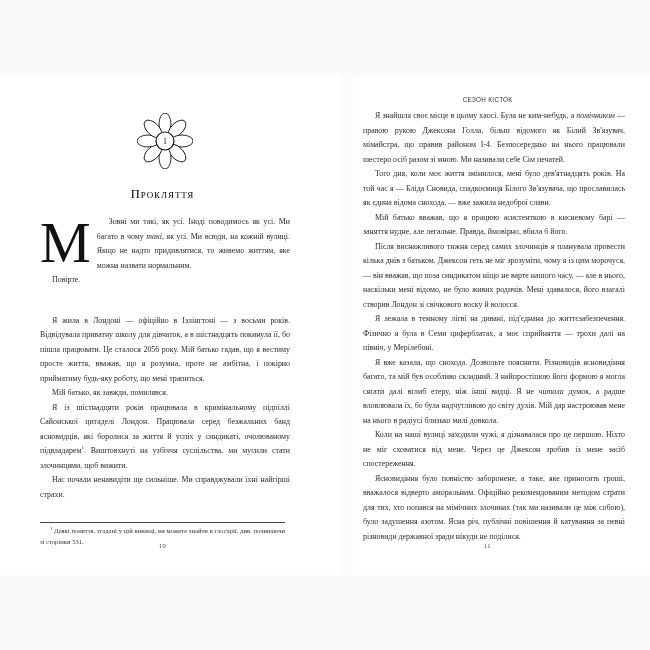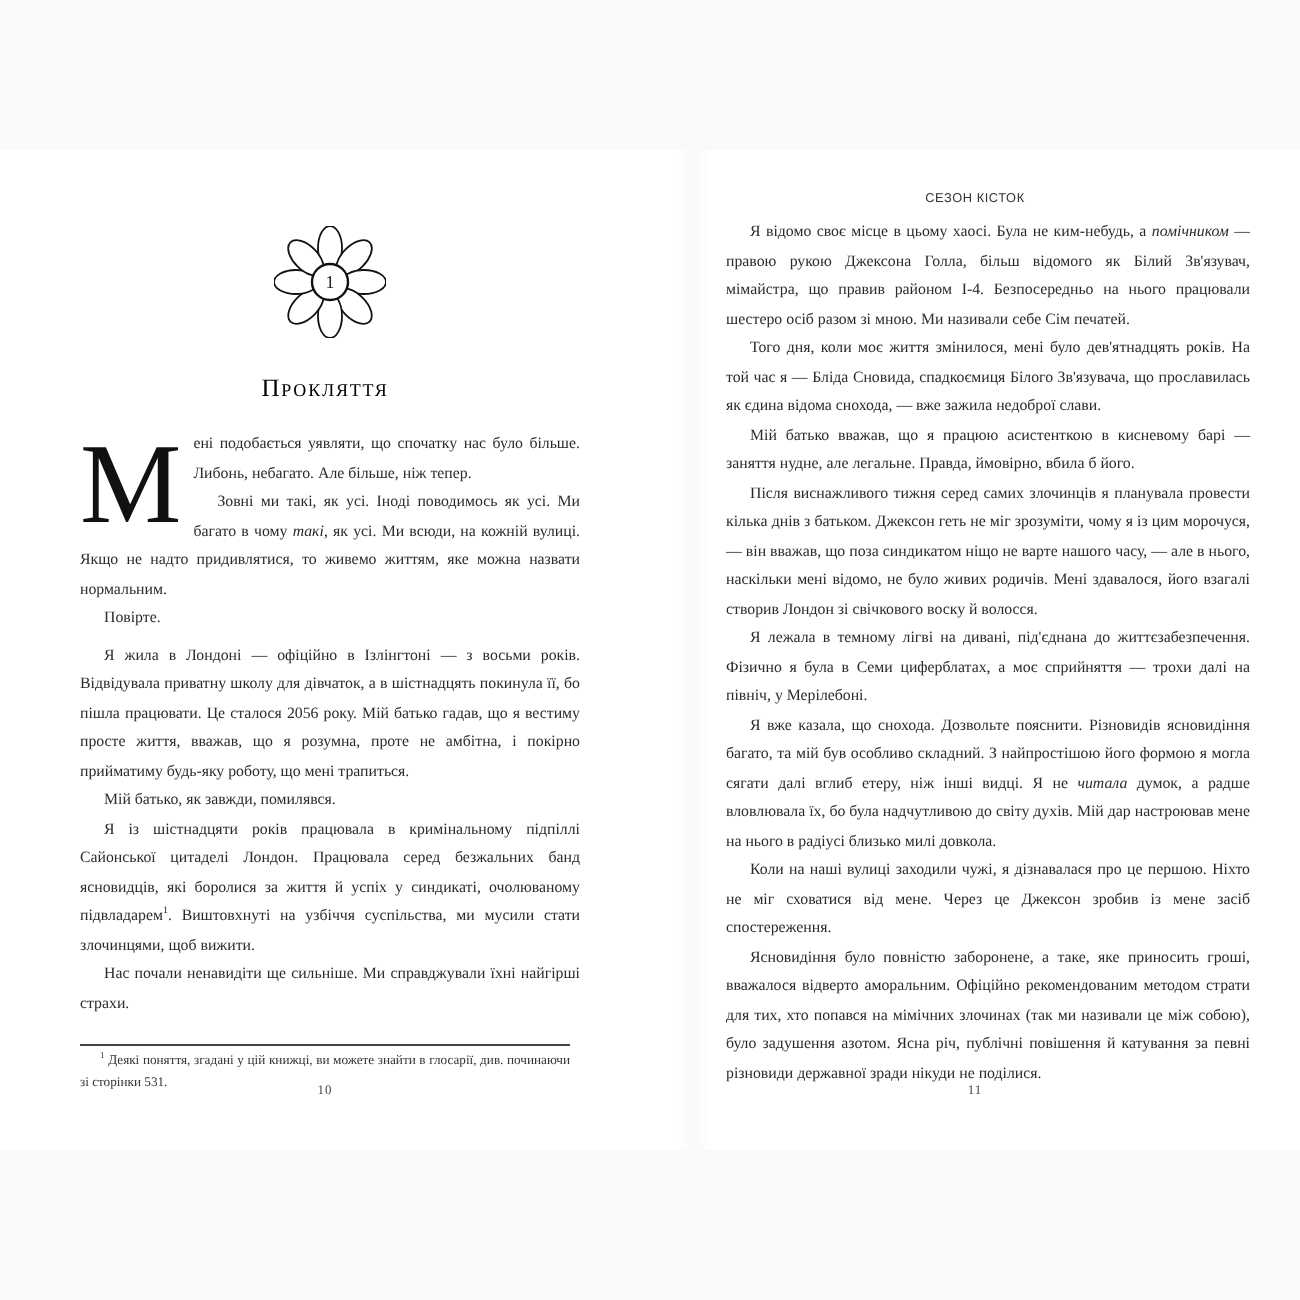--- a/index.html
+++ b/index.html
@@ -83,21 +83,21 @@
     hyphens: manual;
   }
   .page.left .text-block { left: 40px; width: 250px; }
   .page.right .text-block { left: 38px; width: 262px; }
 
   .p {
     margin: 0;
     text-indent: 12px;
   }
   .p.noindent { text-indent: 0; }
-  .p.gap { margin-top: 4px; }
+  .p.gap { margin-top: 26px; }
 
   .dropcap {
     float: left;
     font-size: 57px;
     line-height: 44px;
     height: 44px;
     margin: 2px 6px 0 0;
     padding-top: 4px;
     color: #111;
     font-family: "Liberation Serif", "DejaVu Serif", serif;
@@ -156,40 +156,40 @@
         <ellipse cx="0" cy="-17" rx="6" ry="11" transform="rotate(270)"></ellipse>
         <ellipse cx="0" cy="-17" rx="6" ry="11" transform="rotate(315)"></ellipse>
         <circle cx="0" cy="0" r="9" stroke-width="1.2"></circle>
       </g>
     </svg>
     <div class="ornament-num" style="left:137px;top:38px;position:absolute;">1</div>
 
     <div class="chapter-title">Прокляття</div>
 
     <div class="text-block" style="top:140px;">
-      <p class="p noindent"><span class="dropcap">М</span><span>ені подобається уявляти, що спочатку нас було більше. Либонь, небагато. Але більше, ніж тепер.</span></p>
+      <p class="p noindent"><span class="dropcap">М</span></p>
       <p class="p"><span>Зовні ми такі, як усі. Іноді поводимось як усі. Ми багато в чому </span><em>такі</em><span>, як усі. Ми всюди, на кожній вулиці. Якщо не надто придивлятися, то живемо життям, яке можна назвати нормальним.</span></p>
       <p class="p">Повірте.</p>
       <p class="p gap">Я жила в Лондоні — офіційно в Ізлінгтоні — з восьми років. Відвідувала приватну школу для дівчаток, а в шістнадцять покинула її, бо пішла працювати. Це сталося 2056 року. Мій батько гадав, що я вестиму просте життя, вважав, що я розумна, проте не амбітна, і покірно прийматиму будь-яку роботу, що мені трапиться.</p>
       <p class="p">Мій батько, як завжди, помилявся.</p>
       <p class="p"><span>Я із шістнадцяти років працювала в кримінальному підпіллі Сайонської цитаделі Лондон. Працювала серед безжальних банд ясновидців, які боролися за життя й успіх у синдикаті, очолюваному підвладарем</span><sup>1</sup><span>. Виштовхнуті на узбіччя суспільства, ми мусили стати злочинцями, щоб вижити.</span></p>
       <p class="p">Нас почали ненавидіти ще сильніше. Ми справджували їхні найгірші страхи.</p>
     </div>
 
     <div class="footnote-rule"></div>
     <div class="footnote"><sup>1</sup> <span>Деякі поняття, згадані у цій книжці, ви можете знайти в глосарії, див. починаючи зі сторінки 531.</span></div>
 
     <div class="folio">10</div>
   </div>
 
   <div class="page right">
     <div class="running-head">СЕЗОН КІСТОК</div>
 
     <div class="text-block" style="top:34px;">
-      <p class="p"><span>Я відомо своє місце в цьому хаосі. Була не ким-небудь, а </span><em>помічником</em><span> — правою рукою Джексона Голла, більш відомого як Білий Зв'язувач, мімайстра, що правив районом I-4. Безпосередньо на нього працювали шестеро осіб разом зі мною. Ми називали себе Сім печатей.</span></p>
+      <p class="p"><span>Я знайшла своє місце в цьому хаосі. Була не ким-небудь, а </span><em>помічником</em><span> — правою рукою Джексона Голла, більш відомого як Білий Зв'язувач, мімайстра, що правив районом I-4. Безпосередньо на нього працювали шестеро осіб разом зі мною. Ми називали себе Сім печатей.</span></p>
       <p class="p">Того дня, коли моє життя змінилося, мені було дев'ятнадцять років. На той час я — Бліда Сновида, спадкоємиця Білого Зв'язувача, що прославилась як єдина відома снохода, — вже зажила недоброї слави.</p>
       <p class="p">Мій батько вважав, що я працюю асистенткою в кисневому барі — заняття нудне, але легальне. Правда, ймовірно, вбила б його.</p>
       <p class="p">Після виснажливого тижня серед самих злочинців я планувала провести кілька днів з батьком. Джексон геть не міг зрозуміти, чому я із цим морочуся, — він вважав, що поза синдикатом ніщо не варте нашого часу, — але в нього, наскільки мені відомо, не було живих родичів. Мені здавалося, його взагалі створив Лондон зі свічкового воску й волосся.</p>
       <p class="p">Я лежала в темному лігві на дивані, під'єднана до життєзабезпечення. Фізично я була в Семи циферблатах, а моє сприйняття — трохи далі на північ, у Мерілебоні.</p>
       <p class="p"><span>Я вже казала, що сноходa. Дозвольте пояснити. Різновидів ясновидіння багато, та мій був особливо складний. З найпростішою його формою я могла сягати далі вглиб етеру, ніж інші видці. Я не </span><em>читала</em><span> думок, а радше вловлювала їх, бо була надчутливою до світу духів. Мій дар настроював мене на нього в радіусі близько милі довкола.</span></p>
       <p class="p">Коли на наші вулиці заходили чужі, я дізнавалася про це першою. Ніхто не міг сховатися від мене. Через це Джексон зробив із мене засіб спостереження.</p>
       <p class="p">Ясновидіння було повністю заборонене, а таке, яке приносить гроші, вважалося відверто аморальним. Офіційно рекомендованим методом страти для тих, хто попався на мімічних злочинах (так ми називали це між собою), було задушення азотом. Ясна річ, публічні повішення й катування за певні різновиди державної зради нікуди не поділися.</p>
     </div>
 
     <div class="folio">11</div>

